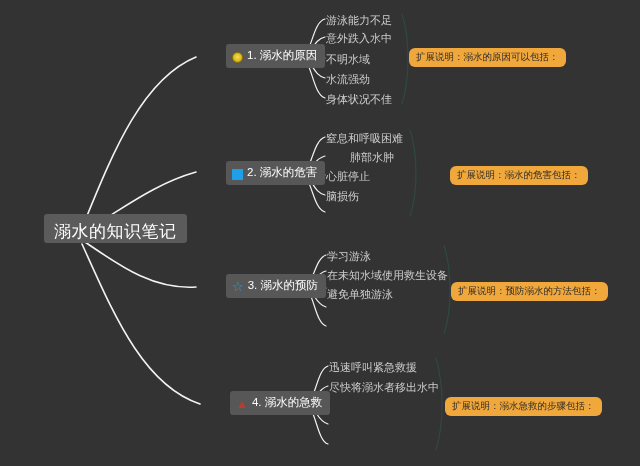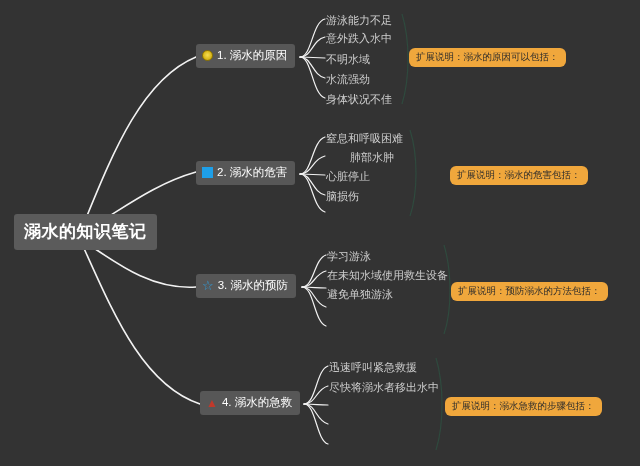--- a/index.html
+++ b/index.html
@@ -22,29 +22,30 @@
     width: 640px;
     height: 466px;
     pointer-events: none;
   }
   .node {
     position: absolute;
     background: #5a5a5a;
     color: #ffffff;
     border-radius: 3px;
     display: flex;
-    align-items: center;
+    align-items: flex-end;
     white-space: nowrap;
     box-sizing: border-box;
+    margin-left: 30px;
   }
   .root-node {
     font-size: 17px;
-    font-weight: bold;
+    font-weight: normal;
     letter-spacing: 0.5px;
-    padding: 6px 10px 7px 10px;
+    padding: 6px 10px 0 10px;
     background: #5b5b5b;
   }
   .branch-node {
     font-size: 11.5px;
     padding: 4px 8px 5px 6px;
     background: #575757;
   }
   .branch-icon {
     display: inline-block;
     margin-right: 4px;

